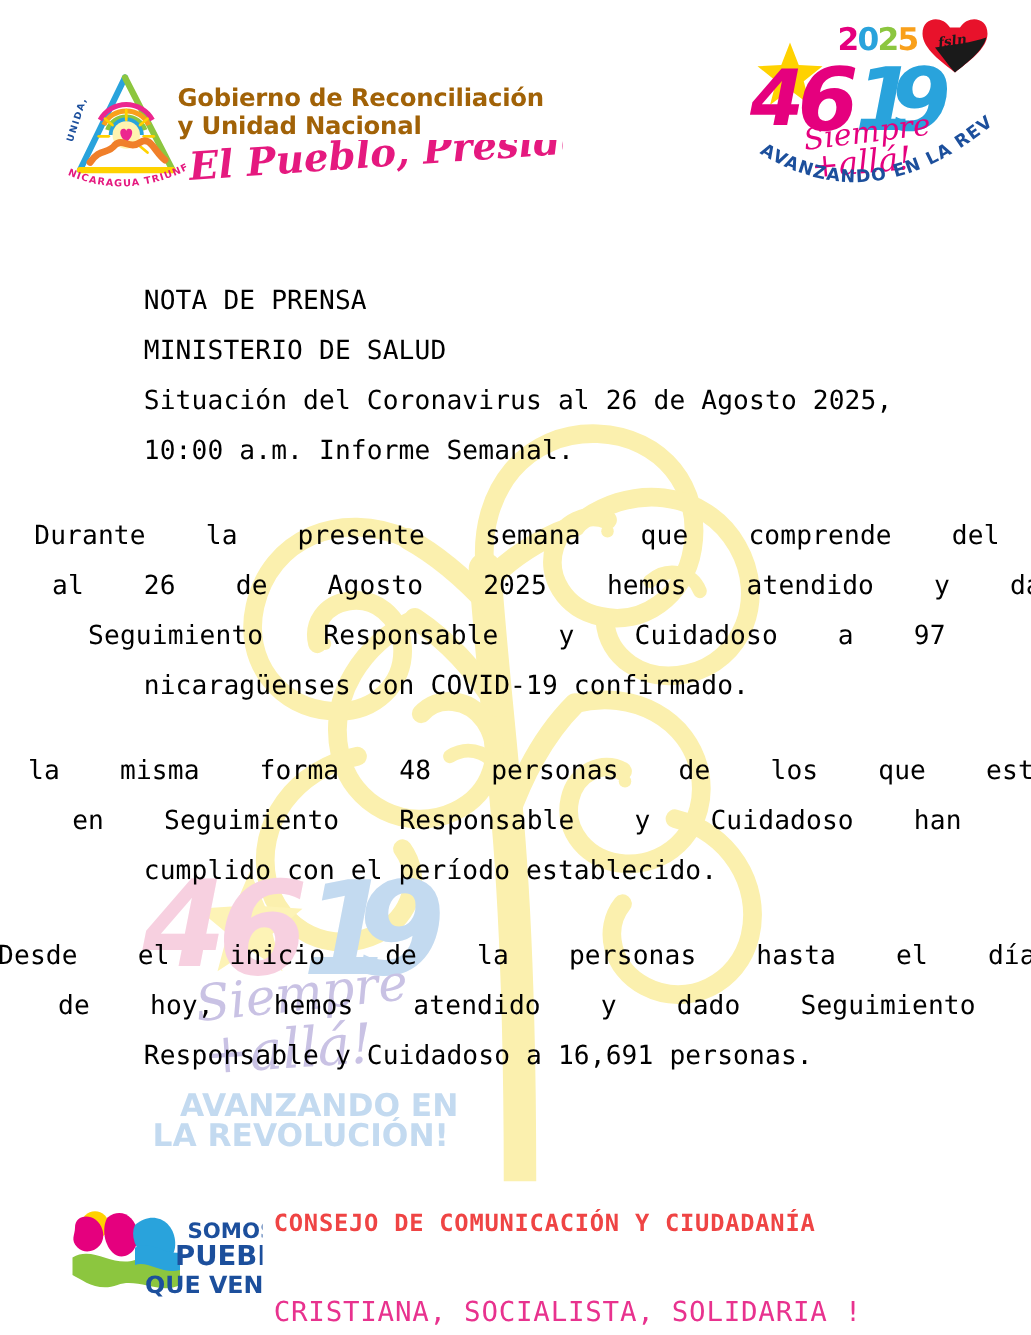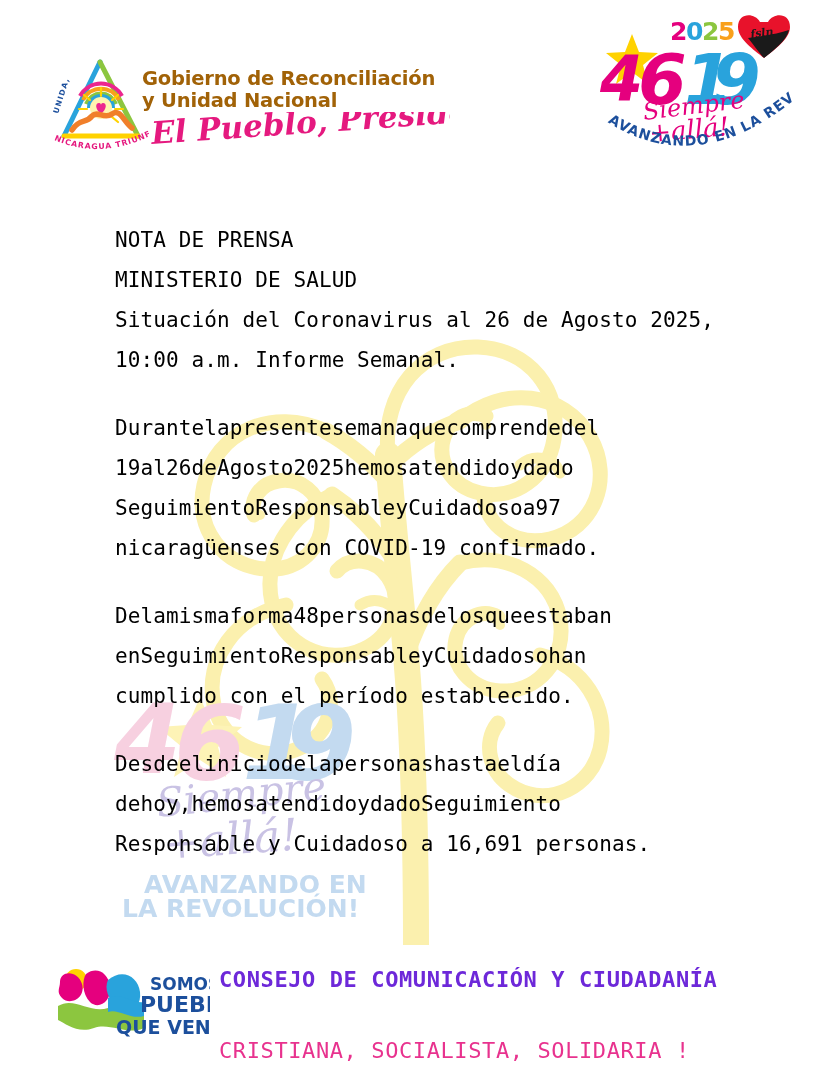--- a/index.html
+++ b/index.html
@@ -89,22 +89,23 @@
     font-family: "DejaVu Sans Mono", "Liberation Mono", monospace;
     font-size: 21px;
     color: #000000;
     height: 40px;
     line-height: 40px;
     white-space: nowrap;
     letter-spacing: 0.1px;
   }
   .tline.just {
     display: flex;
-    justify-content: flex-start;
+    justify-content: center;
     white-space: normal;
+    gap: 48px;
   }
   .tline.just > span { white-space: pre; }
   .para-gap { height: 28px; }
 
   
   .footer {
     position: absolute;
     left: 0; top: 948px;
     width: 825px; height: 110px;
     z-index: 3;
@@ -113,23 +114,23 @@
     position: absolute;
     left: 52px; top: 14px;
     width: 158px; height: 78px;
   }
   .footer-text {
     position: absolute;
     left: 219px; top: 18px;
   }
   .f-line1 {
     font-family: "DejaVu Sans Mono", "Liberation Mono", monospace;
-    font-size: 22px;
+    font-size: 19px;
     font-weight: 700;
-    color: #6d28d9;
+    color: #ef4444;
     letter-spacing: 0.6px;
     line-height: 27px;
     white-space: nowrap;
   }
   .f-line2 {
     font-family: "DejaVu Sans Mono", "Liberation Mono", monospace;
     font-size: 22px;
     font-weight: 400;
     color: #e8328e;
     letter-spacing: 0.6px;

